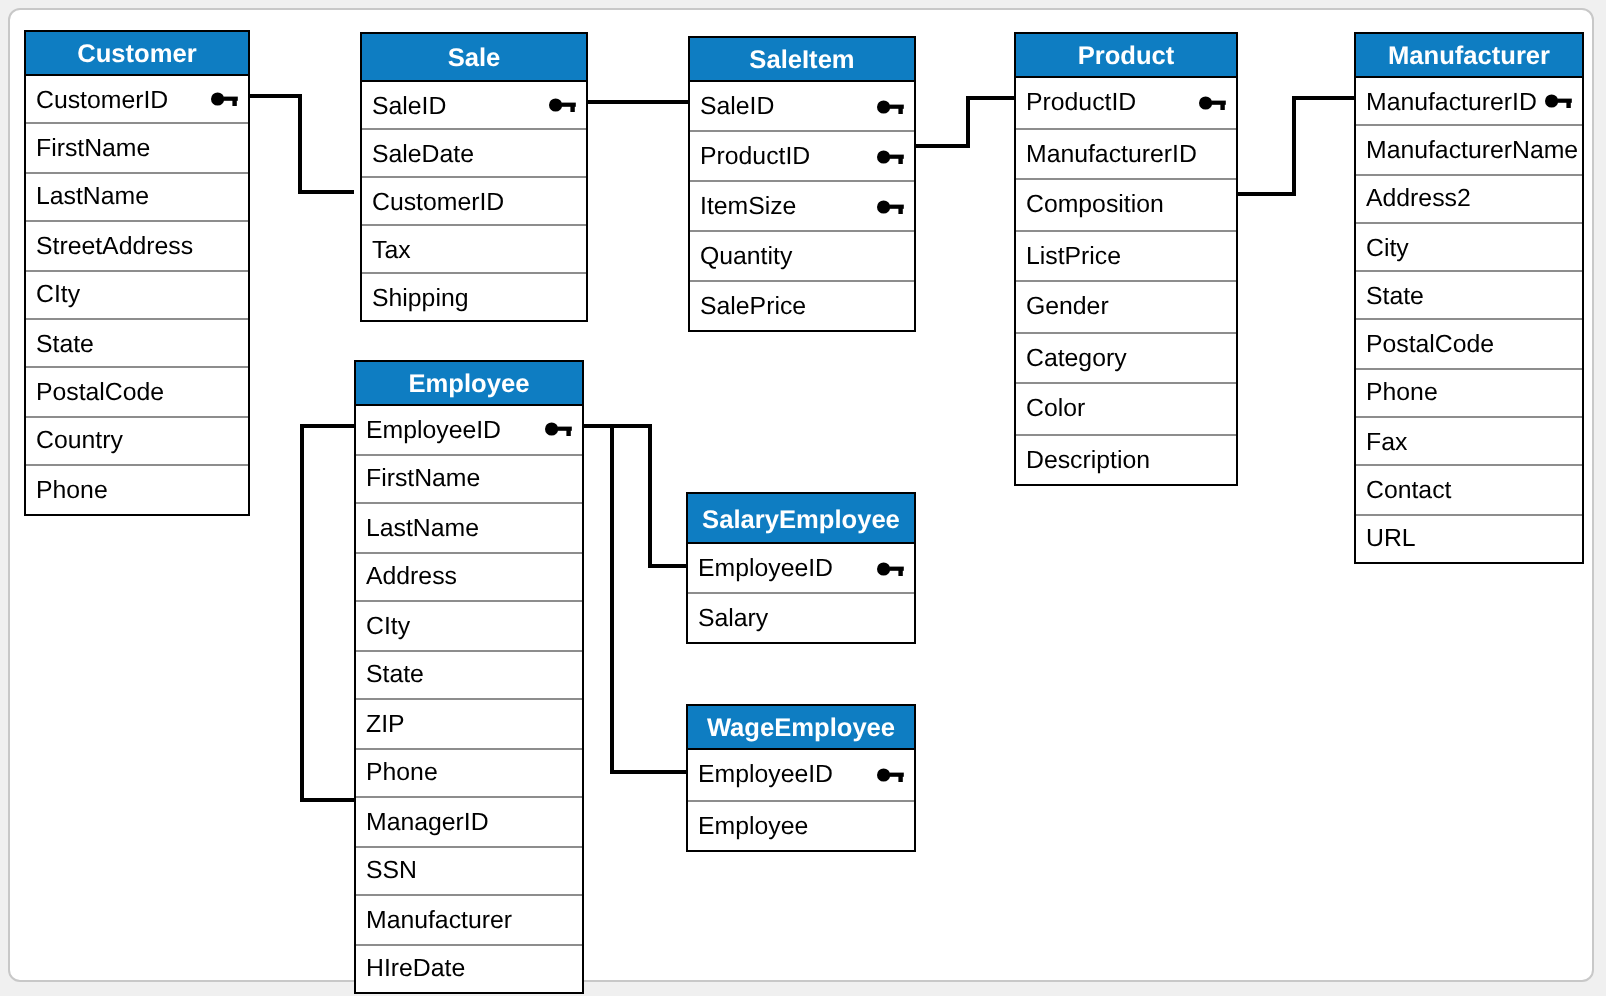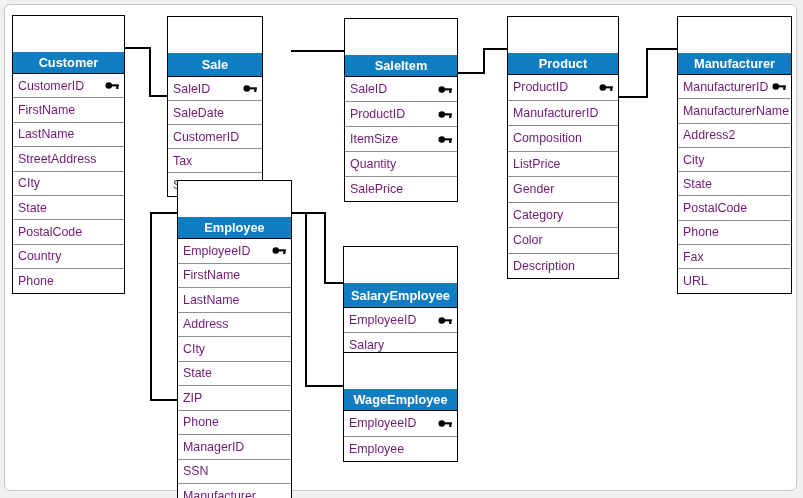--- a/index.html
+++ b/index.html
@@ -18,34 +18,33 @@
   #connectors path{stroke:var(--connector,#000);stroke-width:2;fill:none;}
   .table{
     position:absolute;z-index:2;background:#fff;
     border:1.5px solid var(--tbl-border,#000);box-sizing:border-box;
   }
   .thead{
     background:var(--header-bg,#0e7dc2);color:var(--header-fg,#fff);
     height:var(--hh,21px);display:flex;align-items:center;justify-content:center;
     font-size:12.8px;font-weight:bold;
     border-bottom:1.5px solid var(--tbl-border,#000);
-    margin-top:36px;
   }
   .trow{
     height:var(--rh,23.4px);display:flex;align-items:center;
     justify-content:space-between;padding:0 5px;
-    font-size:12.4px;color:#701a75;background:#fff;
+    font-size:12.4px;color:#000000;background:#fff;
   }
   .trow + .trow{border-top:1px solid var(--divider,#8d8d8d);}
   .cname{white-space:nowrap;}
   .key{flex:0 0 auto;margin-left:4px;fill:#000;}
 
   
   #t-customer      {left:12px; top:15px; width:113px; --rh:23.4px;}
-  #t-sale          {left:167px;top:16px; width:96px; --hh:23px; --rh:23px;}
+  #t-sale          {left:180px;top:16px; width:114px; --hh:23px; --rh:23px;}
   #t-saleitem      {left:344px;top:18px; width:114px; --rh:24px;}
   #t-product       {left:507px;top:16px; width:112px; --rh:24.5px;}
   #t-manufacturer  {left:677px;top:16px; width:115px; --rh:23.3px;}
   #t-employee      {left:177px;top:180px;width:115px; --rh:23.5px;}
   #t-salaryemployee{left:343px;top:246px;width:115px; --hh:24px; --rh:24px;}
   #t-wageemployee  {left:343px;top:352px;width:115px; --rh:24.6px;}
 </style>
 </head>
 <body style="--page-bg: #f0f0f0; --canvas-bg: #ffffff; --header-bg: #0e7dc2; --header-fg: #ffffff; --tbl-border: #000000; --divider: #8d8d8d; --connector: #000000;">
 
@@ -219,20 +218,23 @@
     <div class="trow">
       <span class="cname">PostalCode</span>
     </div>
     <div class="trow">
       <span class="cname">Phone</span>
     </div>
     <div class="trow">
       <span class="cname">Fax</span>
     </div>
     <div class="trow">
+      <span class="cname">Contact</span>
+    </div>
+    <div class="trow">
       <span class="cname">URL</span>
     </div>
   </div>
 <div class="table" id="t-employee">
     <div class="thead">
       <span>Employee</span>
     </div>
     <div class="trow">
       <span class="cname">EmployeeID</span>
       <svg class="key" width="14" height="9" viewBox="0 0 14 9">

